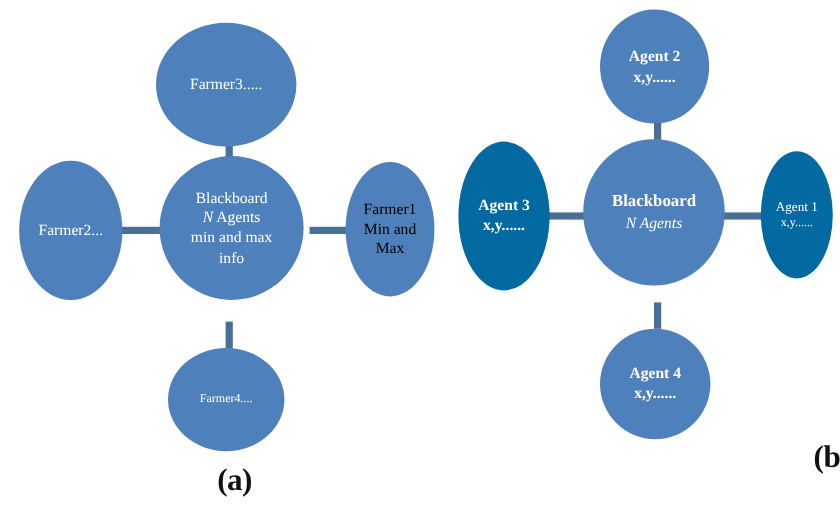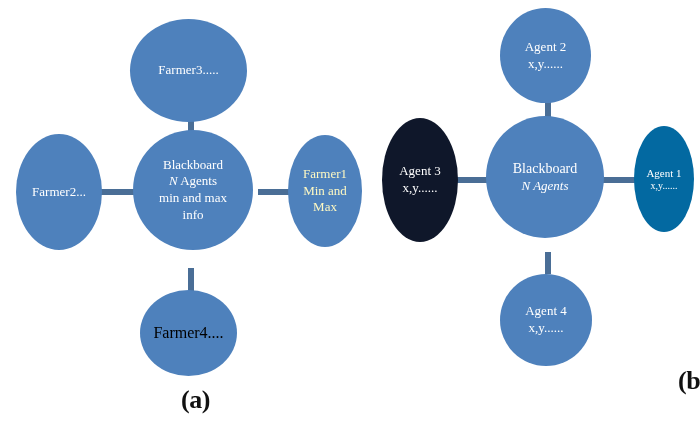--- a/index.html
+++ b/index.html
@@ -42,21 +42,21 @@
     padding: 2px 4px;
   }
   .node .line {
     display: block;
     white-space: nowrap;
   }
 
   
   .f-plain  { font-weight: normal; font-style: normal; }
   .f-italic { font-weight: normal; font-style: italic; }
-  .f-bold   { font-weight: normal;   font-style: normal; }
+  .f-bold   { font-weight: bold;   font-style: normal; }
   .f-bolditalic { font-weight: normal; font-style: italic; text-align: center; }
 
   
   .conn {
     position: absolute;
     background: #4A6E96;
   }
   .conn.h { height: 6px; }
   .conn.v { width: 6px; }
 
@@ -90,46 +90,46 @@
       <span class="line f-plain">Farmer2...</span>
     </div>
 
     <div class="node" style="left: 117px; top: 117px; width: 120px; height: 120px; font-size: 13px; background: rgb(78, 129, 188); color: rgb(255, 255, 255);">
       <span class="line f-plain">Blackboard</span>
       <span class="line"><em class="f-italic">N</em><span> Agents</span></span>
       <span class="line f-plain">min and max</span>
       <span class="line f-plain">info</span>
     </div>
 
-    <div class="node" style="left: 272px; top: 122px; width: 74px; height: 112px; font-size: 13px; background: rgb(78, 129, 188); color: #fef9c3; align-items: center;">
+    <div class="node" style="left: 272px; top: 122px; width: 74px; height: 112px; font-size: 13px; background: rgb(78, 129, 188); color: #000000; align-items: center;">
       <span class="line f-plain">Farmer1</span>
       <span class="line f-plain">Min and</span>
       <span class="line f-plain">Max</span>
     </div>
 
-    <div class="node" style="left: 124px; top: 277px; width: 97px; height: 86px; font-size: 16px; background: rgb(78, 129, 188); color: #000000;">
+    <div class="node" style="left: 124px; top: 277px; width: 97px; height: 86px; font-size: 10px; background: rgb(78, 129, 188); color: #ffffff;">
       <span class="line f-plain">Farmer4....</span>
     </div>
 
     <div class="caption" style="left: 165px; top: 372px; color: rgb(17, 17, 17);">(a)</div>
   </div>
 
   <div class="panel" id="panel-b">
 
     <div class="conn v" style="left: 185px; top: 102px; height: 22px; background: rgb(74, 110, 150);"></div>
     <div class="conn v" style="left: 185px; top: 252px; height: 22px; background: rgb(74, 110, 150);"></div>
     <div class="conn h" style="left: 92px; top: 177px; width: 40px; background: rgb(74, 110, 150);"></div>
     <div class="conn h" style="left: 240px; top: 177px; width: 38px; background: rgb(74, 110, 150);"></div>
 
     <div class="node" style="left: 140px; top: 8px; width: 91px; height: 95px; font-size: 13px; background: rgb(78, 129, 188); color: rgb(255, 255, 255);">
       <span class="line f-bold">Agent  2</span>
       <span class="line f-bold">x,y......</span>
     </div>
 
-    <div class="node" style="left: 22px; top: 118px; width: 76px; height: 124px; font-size: 13px; background: #0f172a; color: rgb(255, 255, 255);">
+    <div class="node" style="left: 22px; top: 118px; width: 76px; height: 124px; font-size: 13px; background: #0369a1; color: rgb(255, 255, 255);">
       <span class="line f-bold">Agent  3</span>
       <span class="line f-bold">x,y......</span>
     </div>
 
     <div class="node" style="left: 126px; top: 116px; width: 118px; height: 122px; font-size: 13px; background: rgb(78, 129, 188); color: rgb(255, 255, 255);">
       <span class="line f-bold" style="font-size:14px;">Blackboard</span>
       <span class="line f-bolditalic">N Agents</span>
     </div>
 
     <div class="node" style="left: 274px; top: 126px; width: 60px; height: 106px; font-size: 11px; background: #0369a1; color: rgb(255, 255, 255);">

